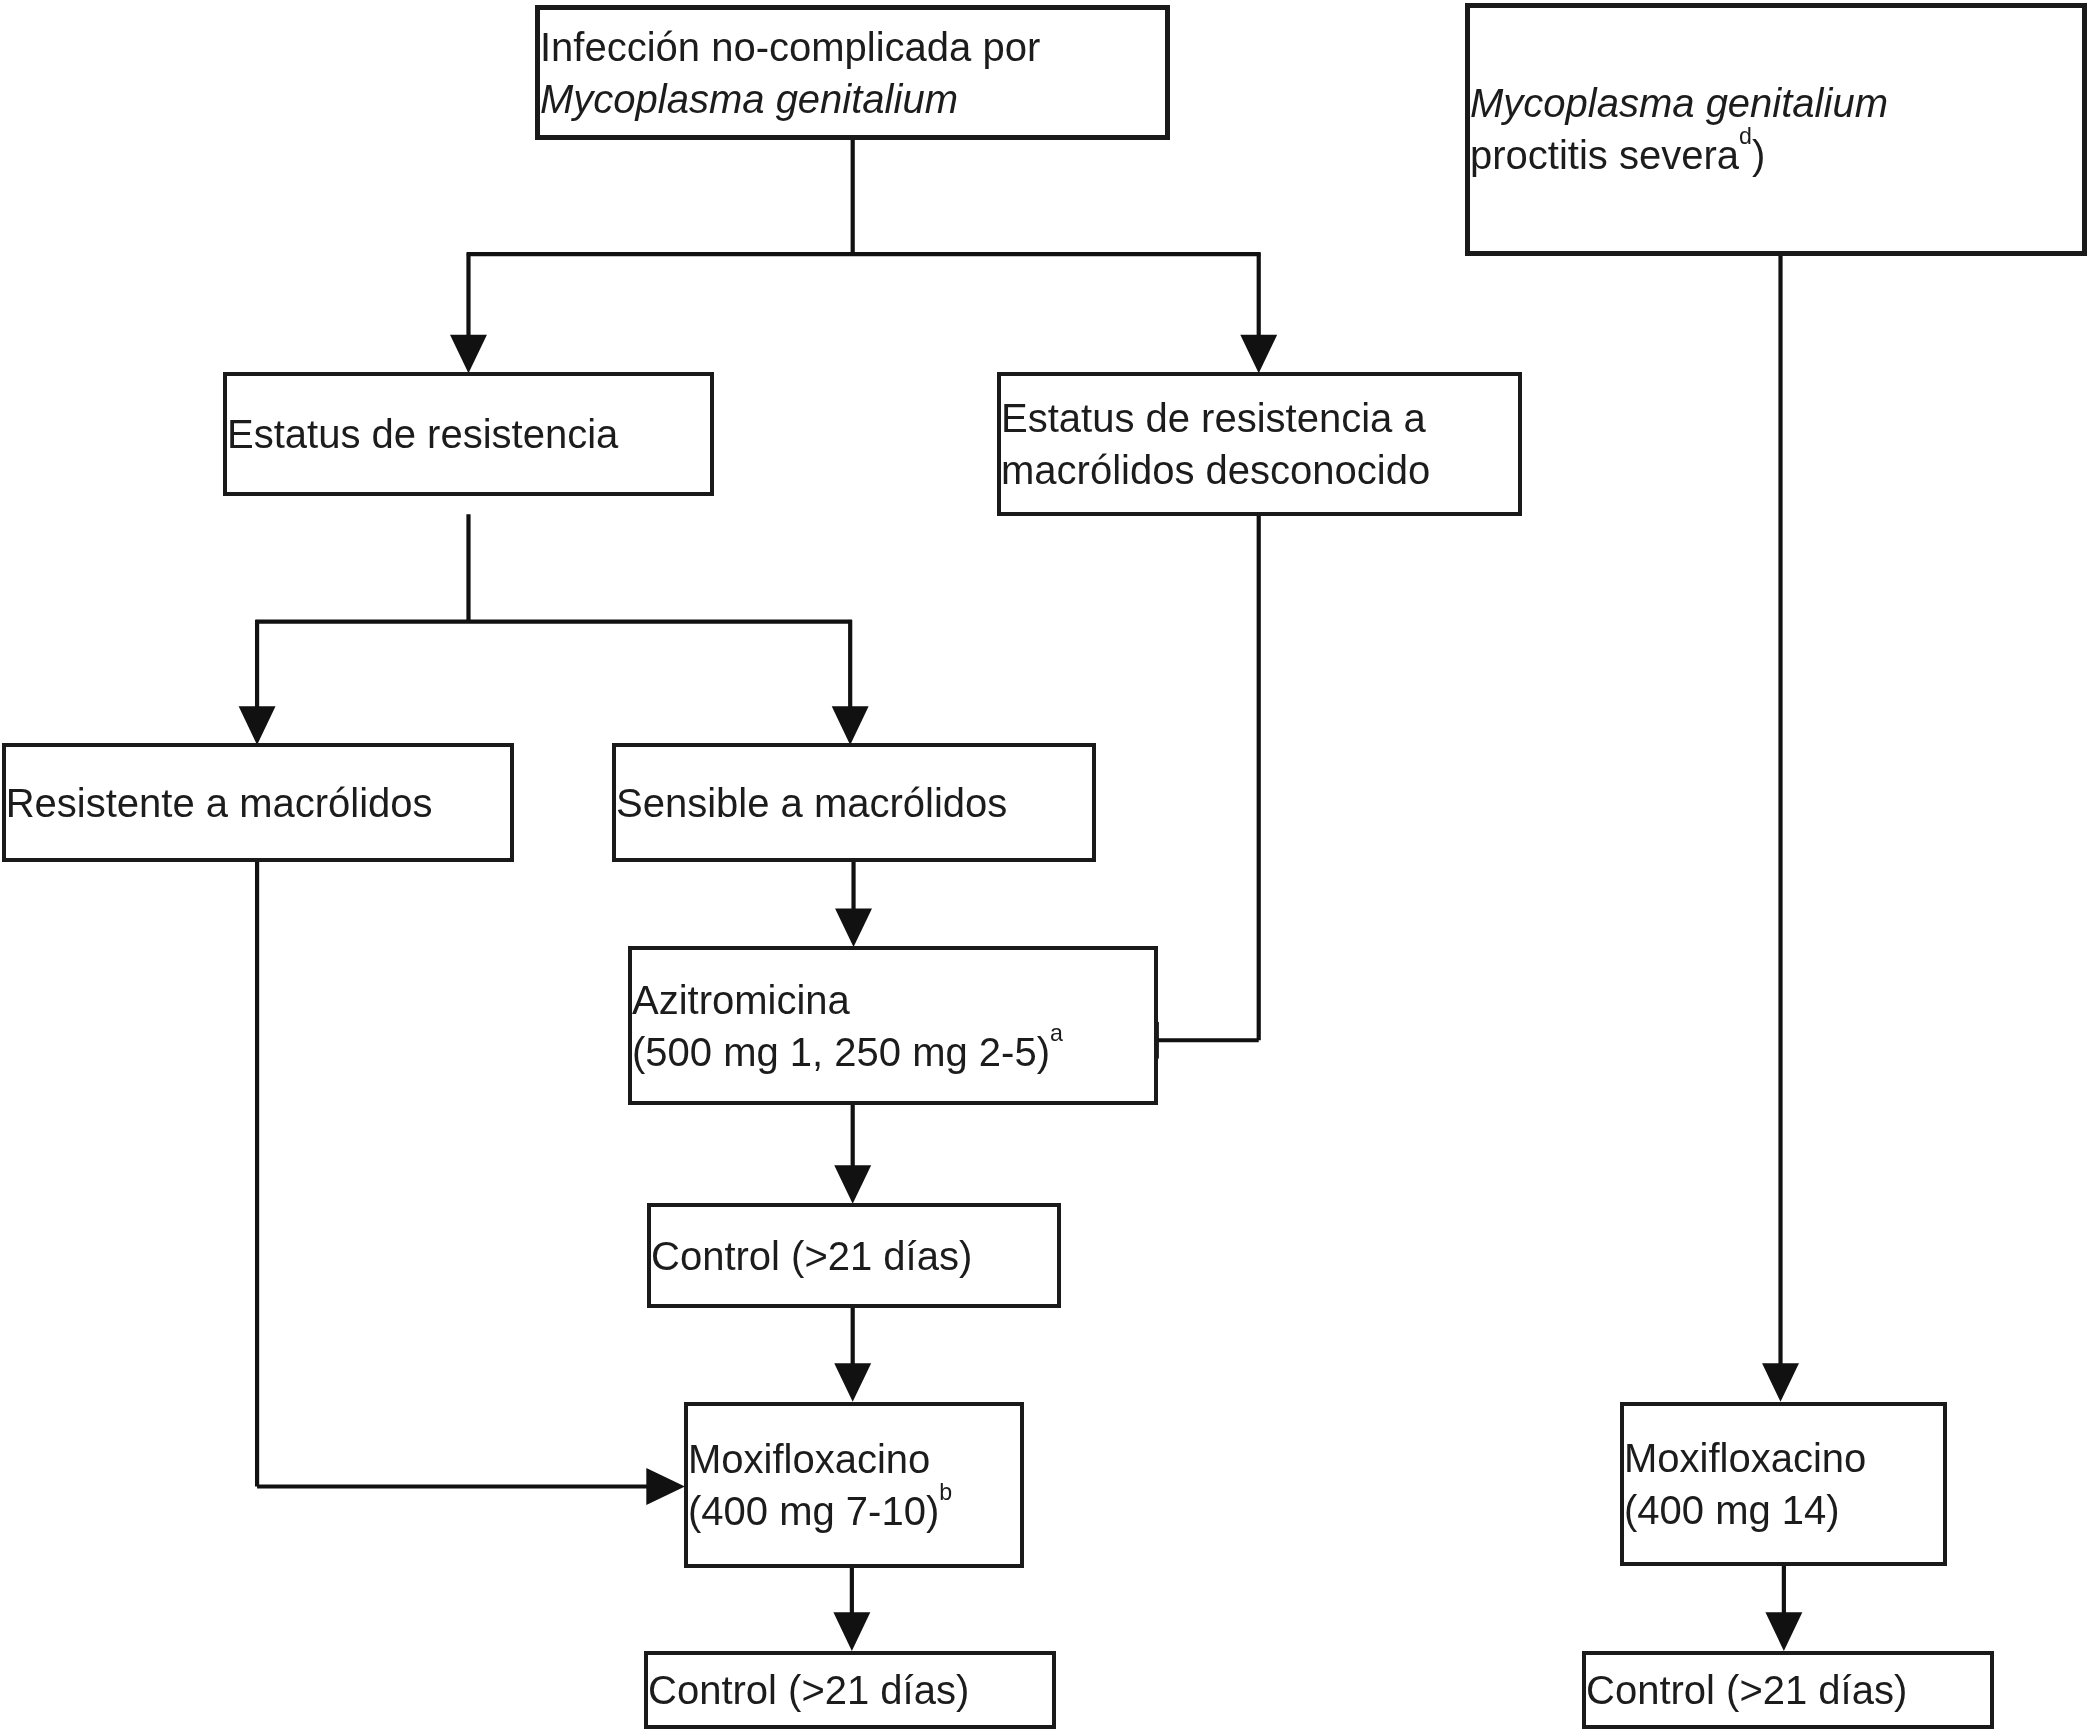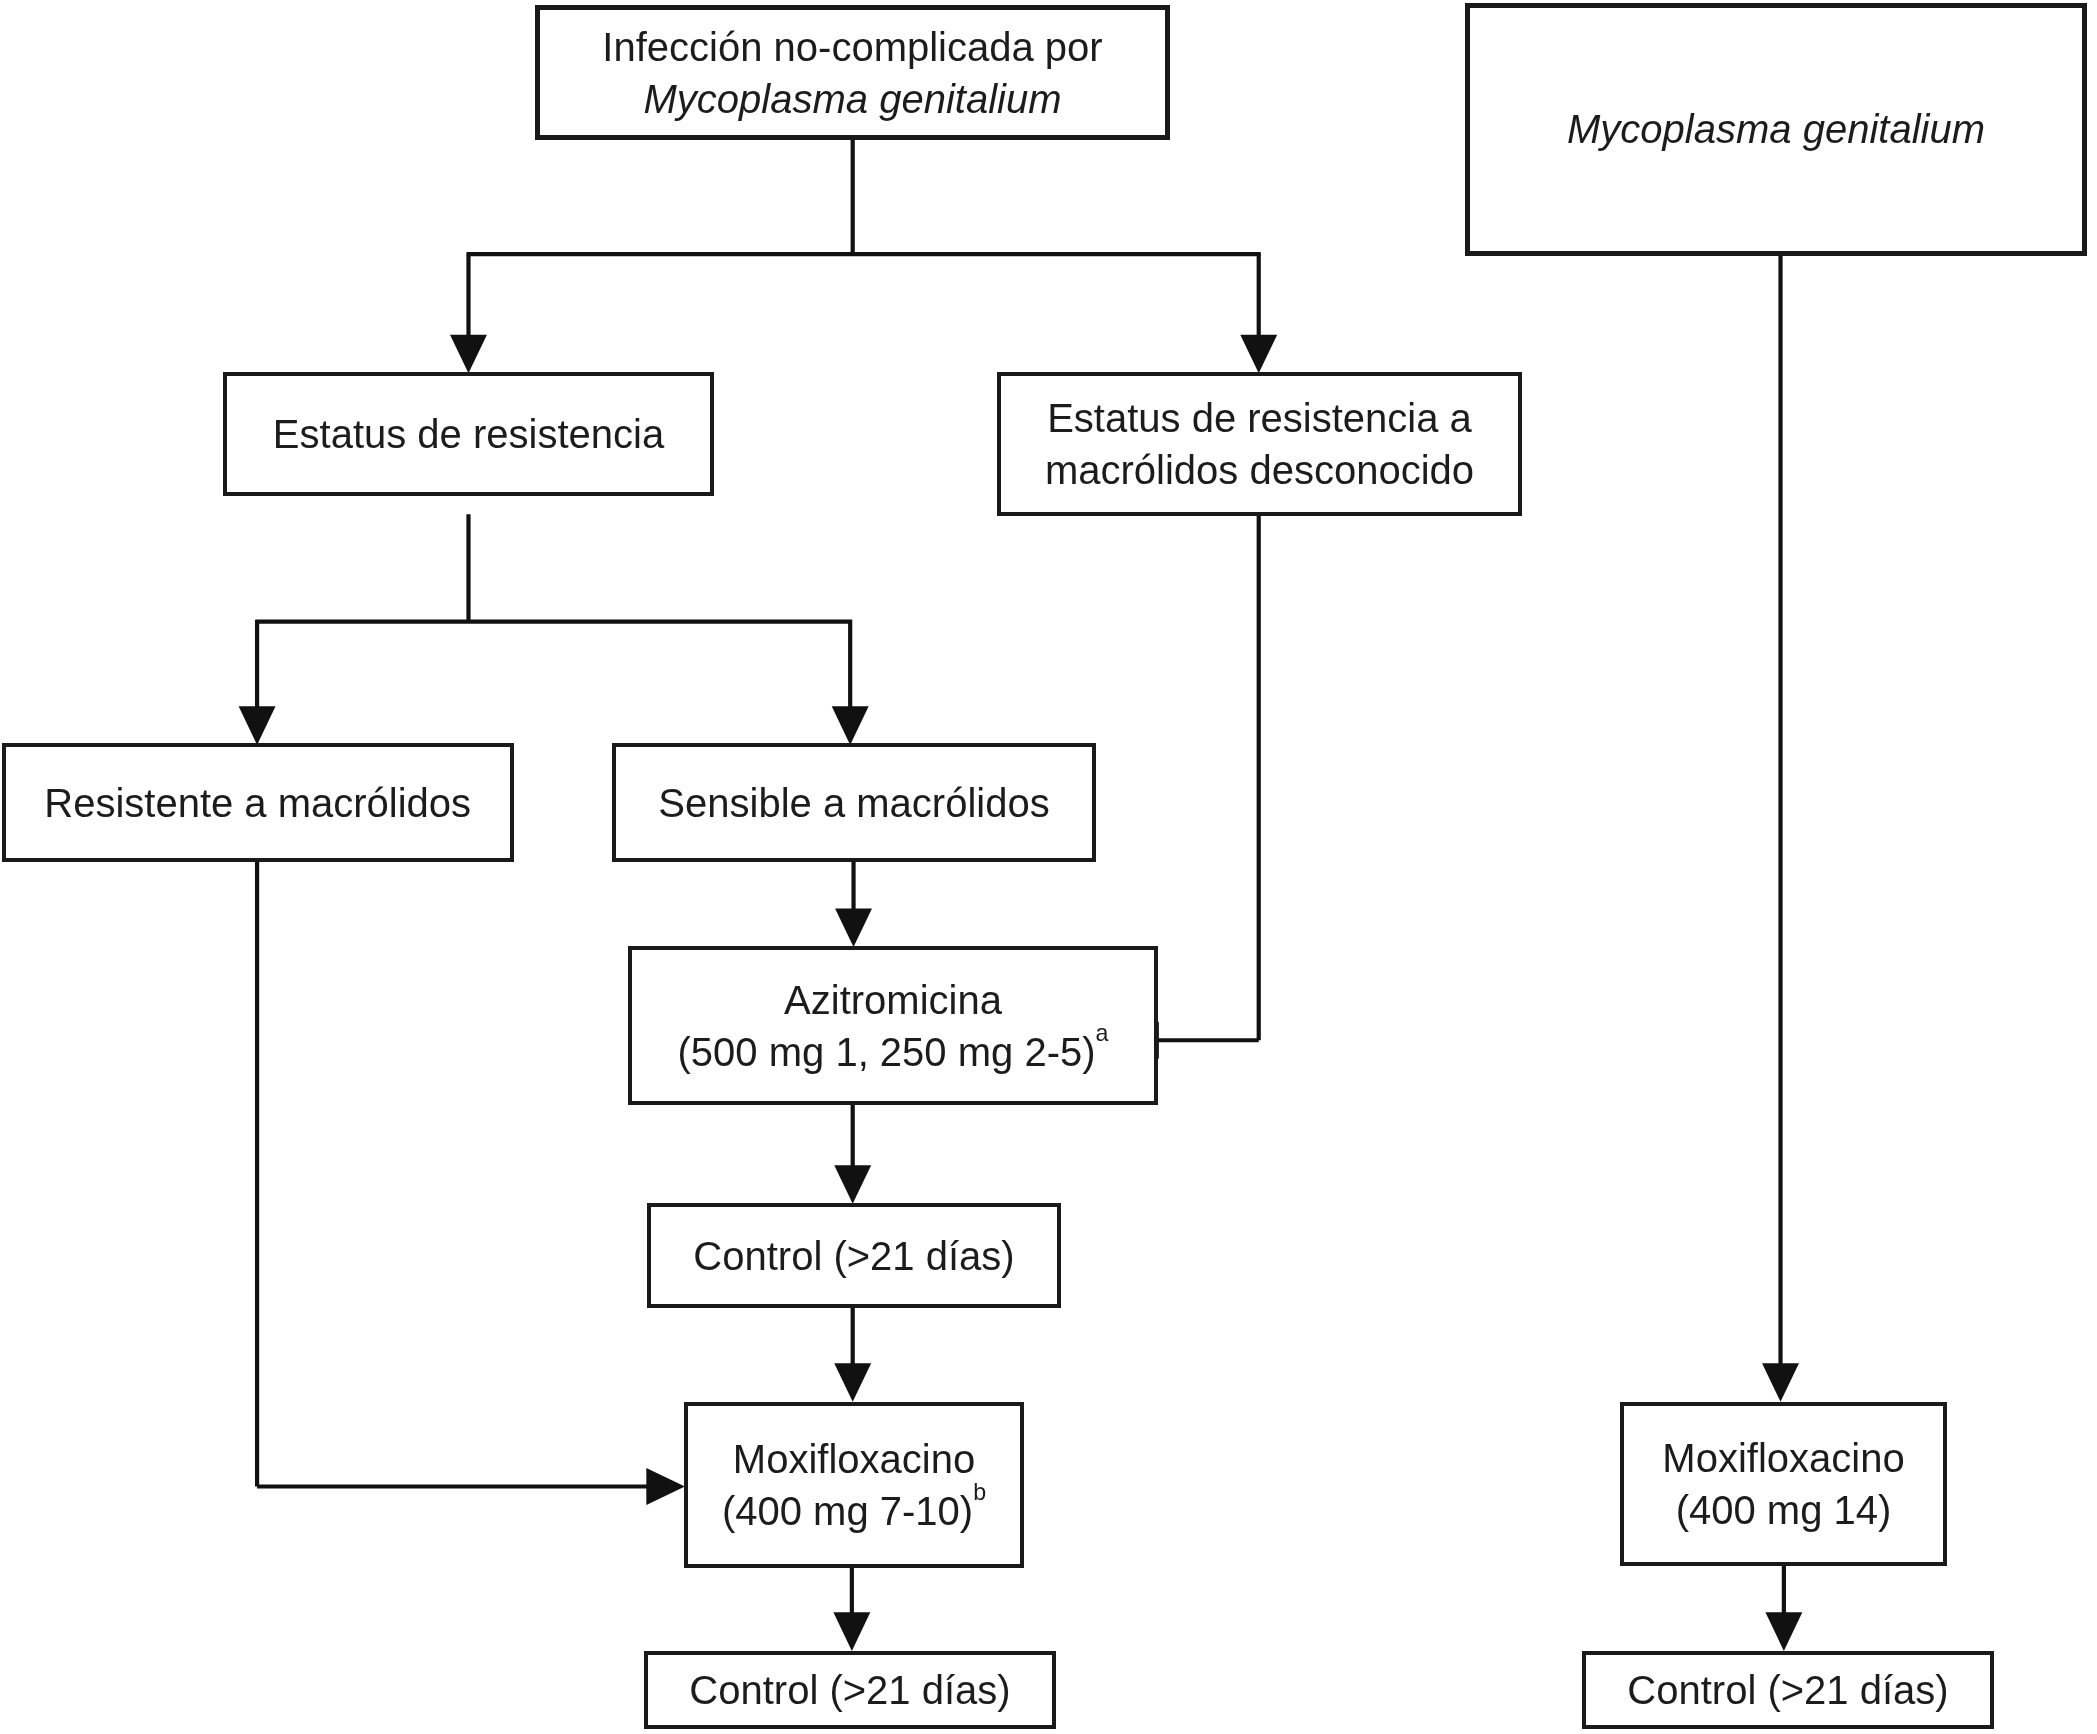--- a/index.html
+++ b/index.html
@@ -26,21 +26,21 @@
   }
   .connectors line{stroke:var(--line);stroke-width:5;}
   .connectors polygon{fill:var(--line);stroke:none;}
   .node{
     position:absolute;
     box-sizing:border-box;
     background:var(--background);
     border:4.2px solid var(--box-border);
     display:flex;
     flex-direction:column;
-    align-items:center;
+    align-items:flex-start;
     justify-content:center;
     text-align:center;
     z-index:1;
     font-size:40px;
     line-height:52px;
     white-space:nowrap;
   }
   .node.heavy{border-width:5px;}
   .tline{display:block;}
   .italic{font-style:italic;}
@@ -119,20 +119,21 @@
     </g>
   </svg>
 
   <div class="node heavy" style="left:535px;top:5px;width:635px;height:135px;">
     <span class="tline">Infección no-complicada por</span>
     <span class="tline italic">Mycoplasma genitalium</span>
   </div>
 
   <div class="node heavy" style="left:1465px;top:2.5px;width:622px;height:253px;">
     <span class="tline italic">Mycoplasma genitalium</span>
+    <span class="tline"><span>proctitis severa</span><sup class="fn">d</sup><span>)</span></span>
   </div>
 
   <div class="node" style="left:223px;top:372px;width:491px;height:124px;">
     <span class="tline">Estatus de resistencia</span>
   </div>
 
   <div class="node" style="left:1.7px;top:743px;width:512px;height:119px;">
     <span class="tline">Resistente a macrólidos</span>
   </div>
 

